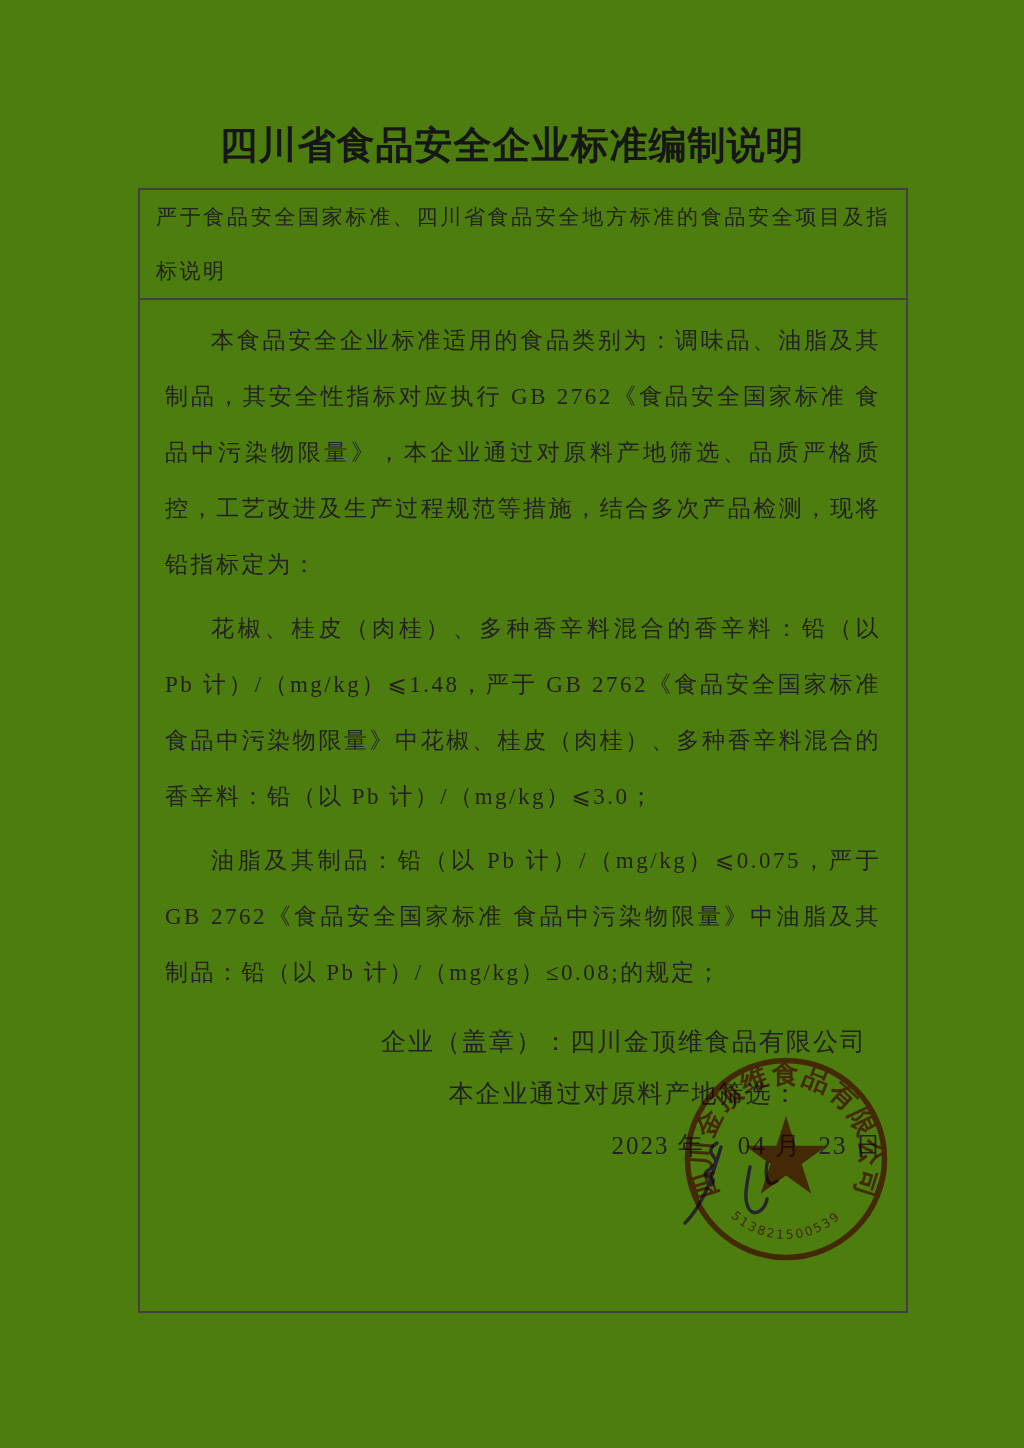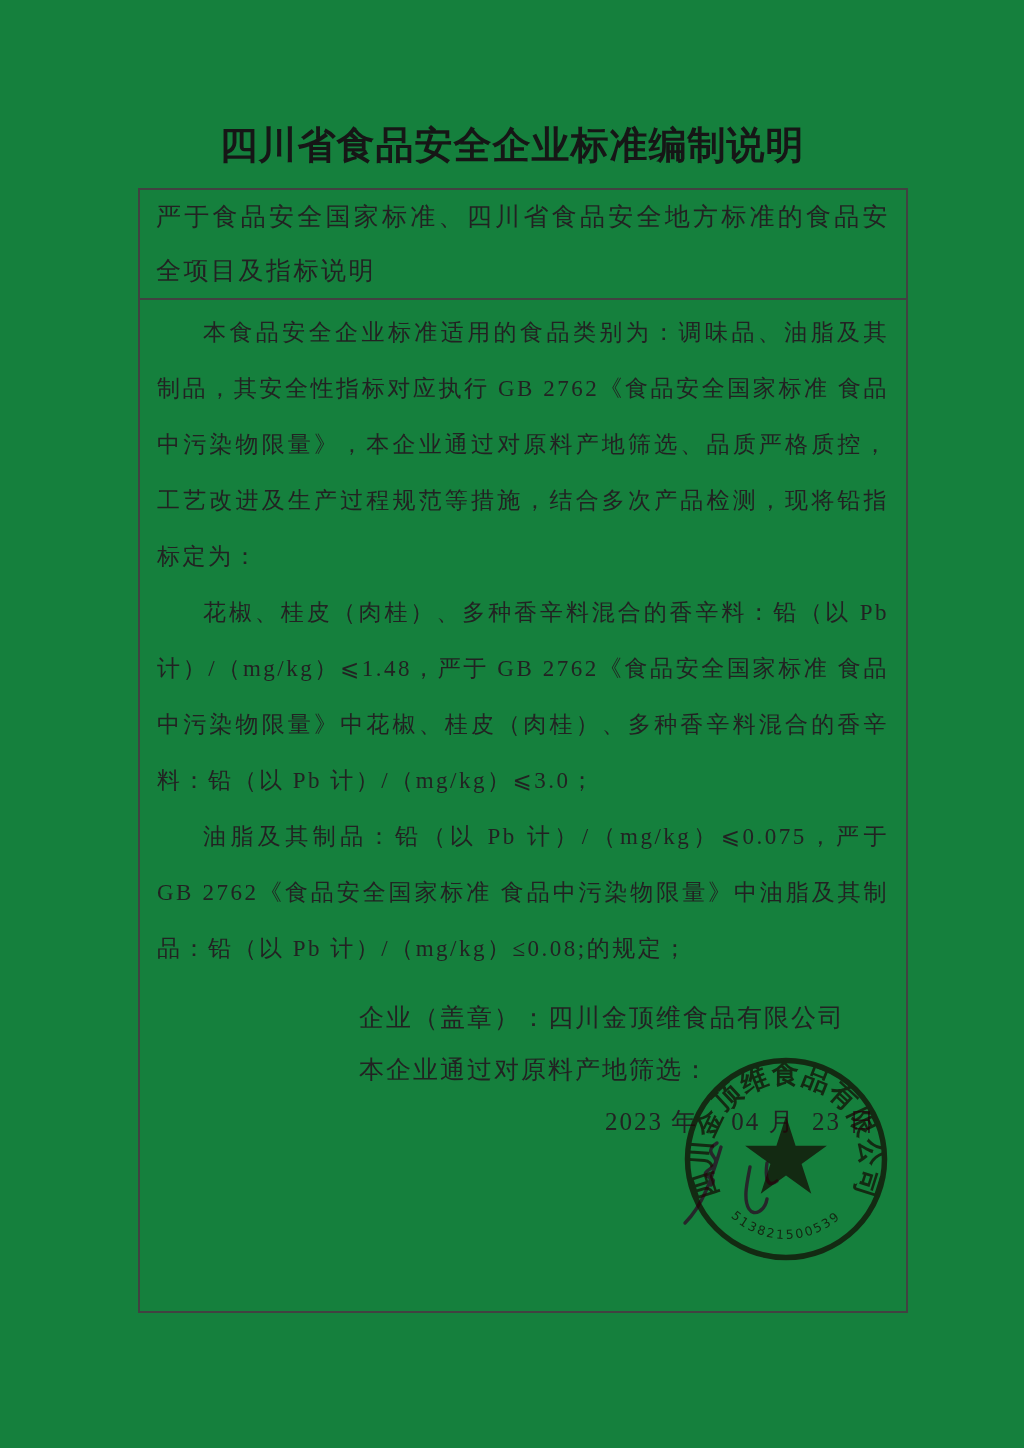--- a/index.html
+++ b/index.html
@@ -1,20 +1,20 @@
 <!DOCTYPE html>
 <html><head>
 <meta charset="utf-8">
 <style>
   html,body { margin:0; padding:0; background:#e8e8e8; }
   .page {
     position:relative;
     width:1024px; height:1448px;
     margin:0 auto;
-    background:#15803d;
+    background:#4d7c0f;
     overflow:hidden;
     color:#1f1f1f;
   }
   .doc-title {
     margin:0;
     padding-top:120px;
     height:50px; line-height:50px;
     text-align:center;
     font-family:"Liberation Sans","DejaVu Sans",sans-serif;
     font-weight:700;
@@ -25,45 +25,45 @@
   .doc-table {
     margin:18px 0 0 138px;
     width:766px;
     border:2px solid #414141;
     background:transparent;
   }
   .table-header {
     padding:0 16px;
     border-bottom:2px solid #414141;
     font-family:"Liberation Serif","DejaVu Serif",serif;
-    font-size:25px;
+    font-size:21px;
     line-height:54px;
     letter-spacing:2.5px;
     text-align:justify;
     color:#222;
   }
   .table-body {
     height:1006px;
     padding:5px 17px 0 17px;
     font-family:"Liberation Serif","DejaVu Serif",serif;
     font-size:23px;
     line-height:56px;
     letter-spacing:2.5px;
     text-align:justify;
     color:#222;
   }
-  .table-body p { margin:0; text-indent:2em; }
+  .table-body p { margin:8px; text-indent:2em; }
   .sig-block {
     margin-top:15px;
     margin-left:202px;
     font-size:25px;
     line-height:52px;
     letter-spacing:2px;
   }
-  .sig-block p { margin:0; text-indent:0; text-align:left; }
+  .sig-block p { margin:0; text-indent:0; text-align:center; }
   .date-line { padding-left:246px; white-space:pre; }
   .signature-svg {
     position:absolute; left:655px; top:1125px;
     width:160px; height:105px;
   }
   .seal-svg {
     position:absolute; left:680px; top:1053px;
     width:212px; height:212px;
     opacity:0.85;
     mix-blend-mode:multiply;

